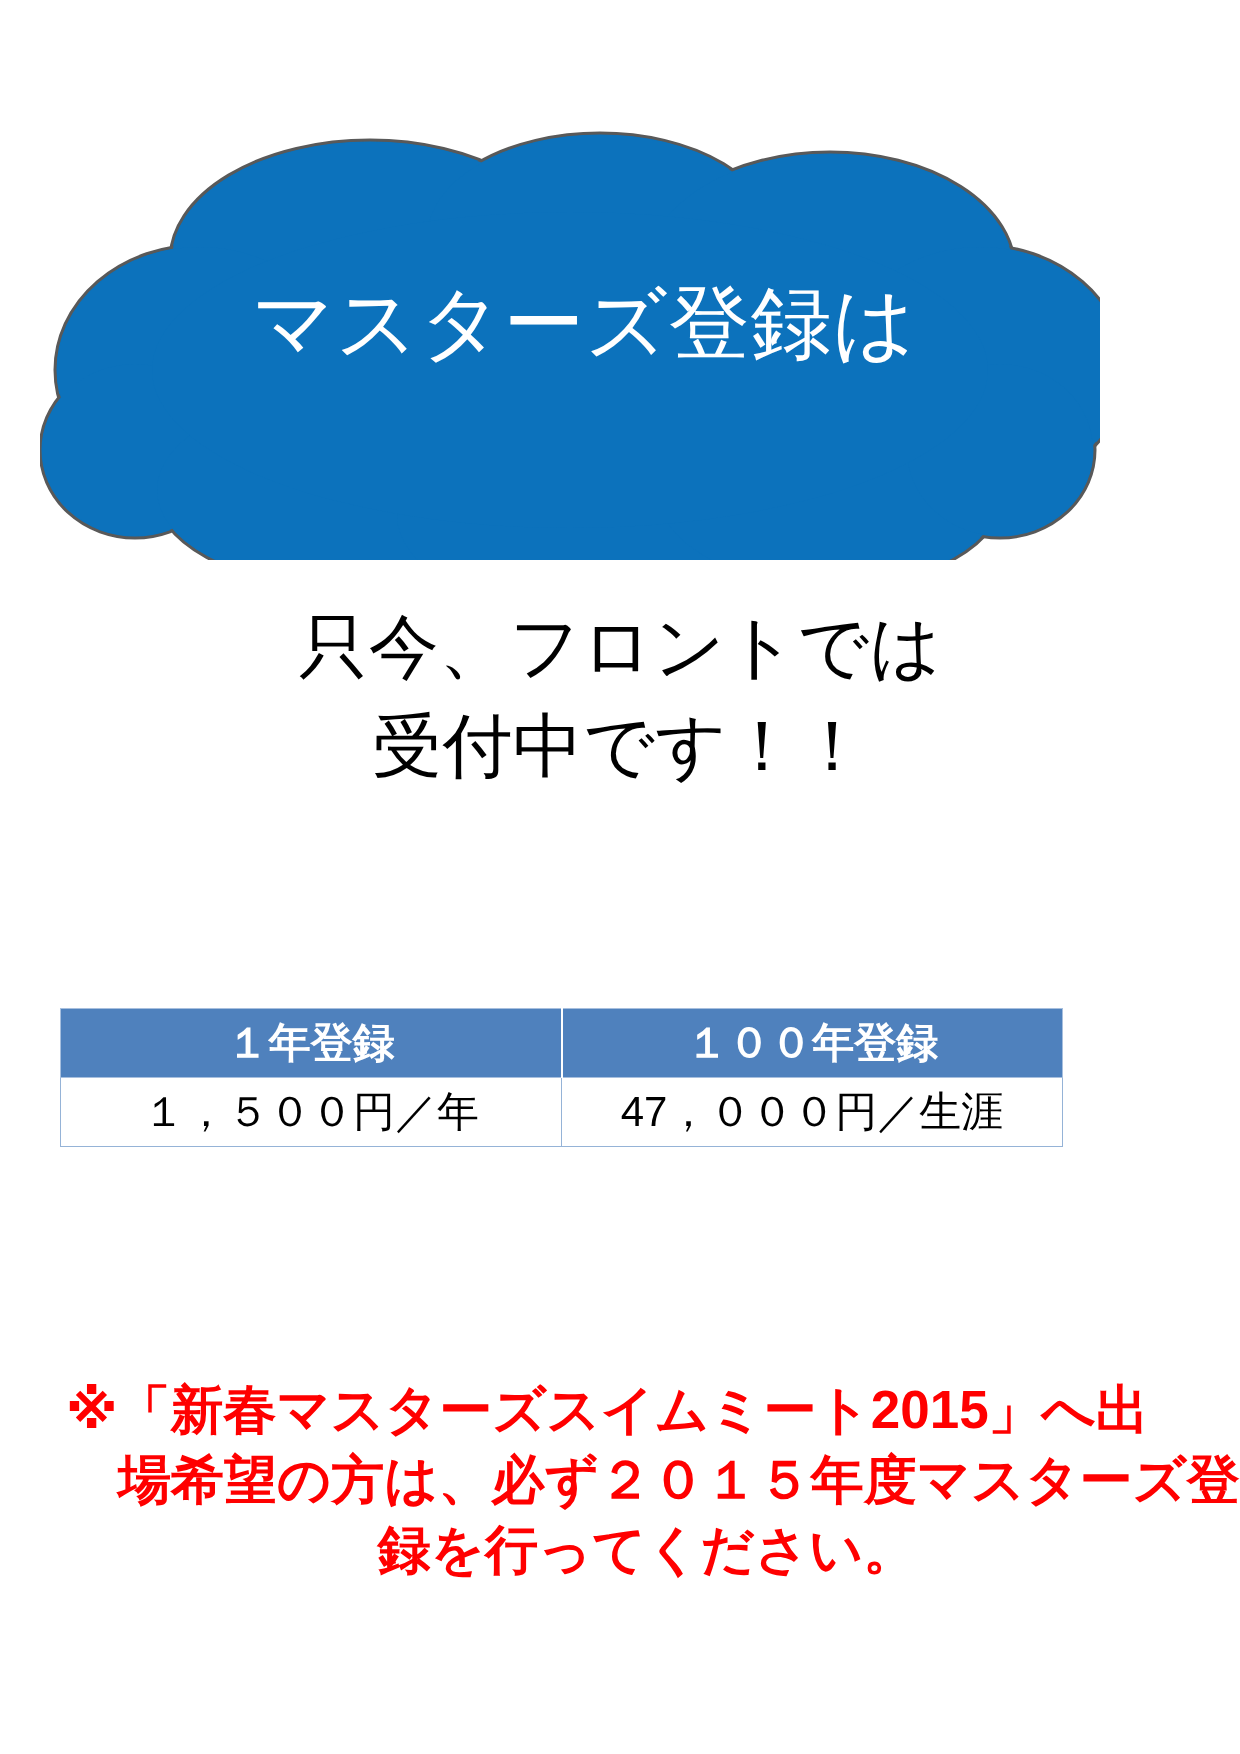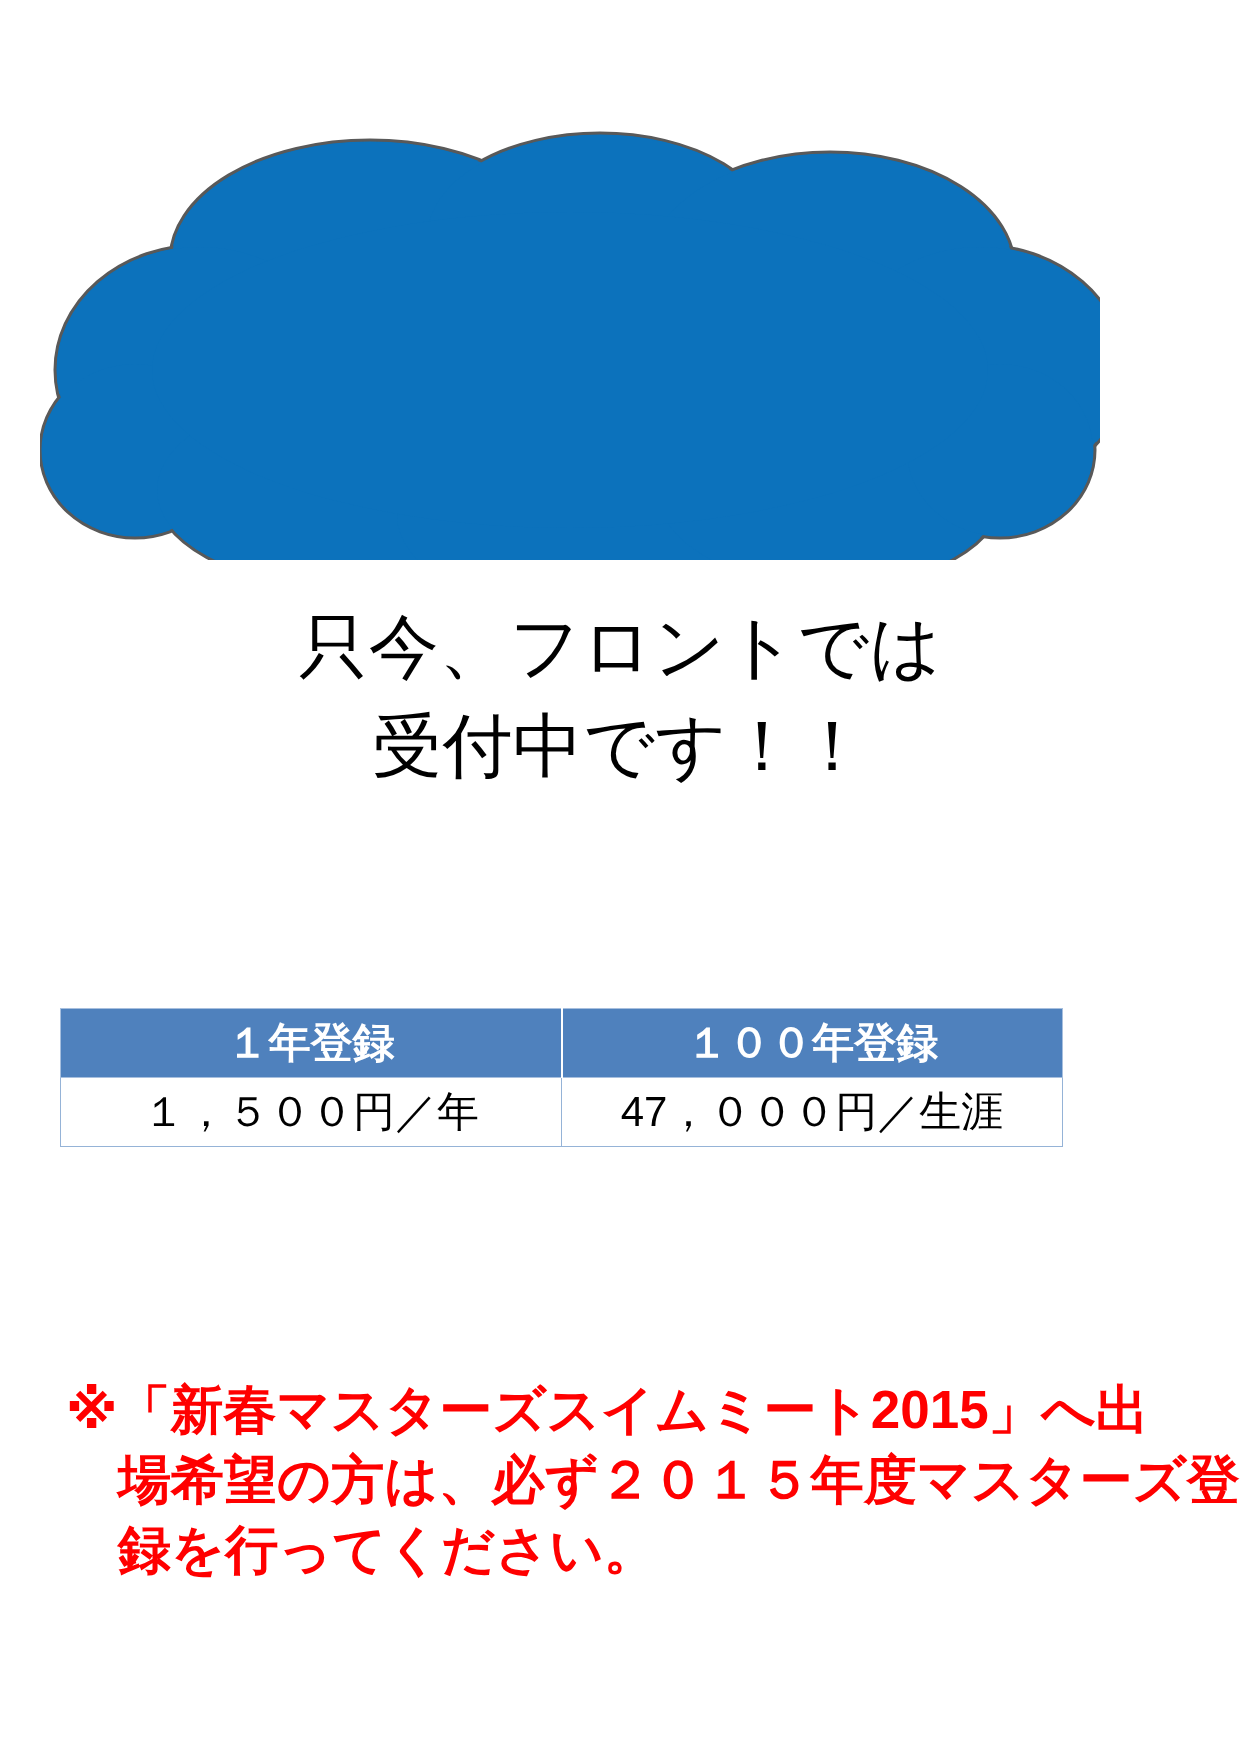--- a/index.html
+++ b/index.html
@@ -109,21 +109,21 @@
     position: absolute;
     left: 66px;
     top: 1375px;
     width: 1110px;
     color: #FF0000;
     font-size: 53px;
     line-height: 1.32;
     font-weight: 700;
     white-space: nowrap;
   }
-  .note .indent { padding-left: 52px; }
+  .note .indent { padding-left: 52px; text-align: center; }
 </style>
 </head>
 <body>
 
 <div class="poster">
 
   <div class="cloud-wrap">
     <svg class="cloud-svg" viewBox="0 0 1060 440" preserveAspectRatio="none">
       <g fill="#0C72BC" stroke="#595959" stroke-width="3">
         <ellipse cx="330" cy="140" rx="200" ry="120"></ellipse>
@@ -146,20 +146,21 @@
         <ellipse cx="160" cy="250" rx="143" ry="123"></ellipse>
         <ellipse cx="95" cy="330" rx="93" ry="86"></ellipse>
         <ellipse cx="290" cy="370" rx="173" ry="93"></ellipse>
         <ellipse cx="540" cy="395" rx="183" ry="98"></ellipse>
         <ellipse cx="790" cy="370" rx="173" ry="96"></ellipse>
         <ellipse cx="960" cy="330" rx="93" ry="86"></ellipse>
         <ellipse cx="530" cy="250" rx="418" ry="158"></ellipse>
       </g>
     </svg>
     <div class="cloud-text">
+      <div class="cloud-line-1">マスターズ登録は</div>
     </div>
   </div>
 
   <div class="announce">
     <div>只今、フロントでは</div>
     <div>受付中です！！</div>
   </div>
 
   <table class="price-table">
     <thead>

